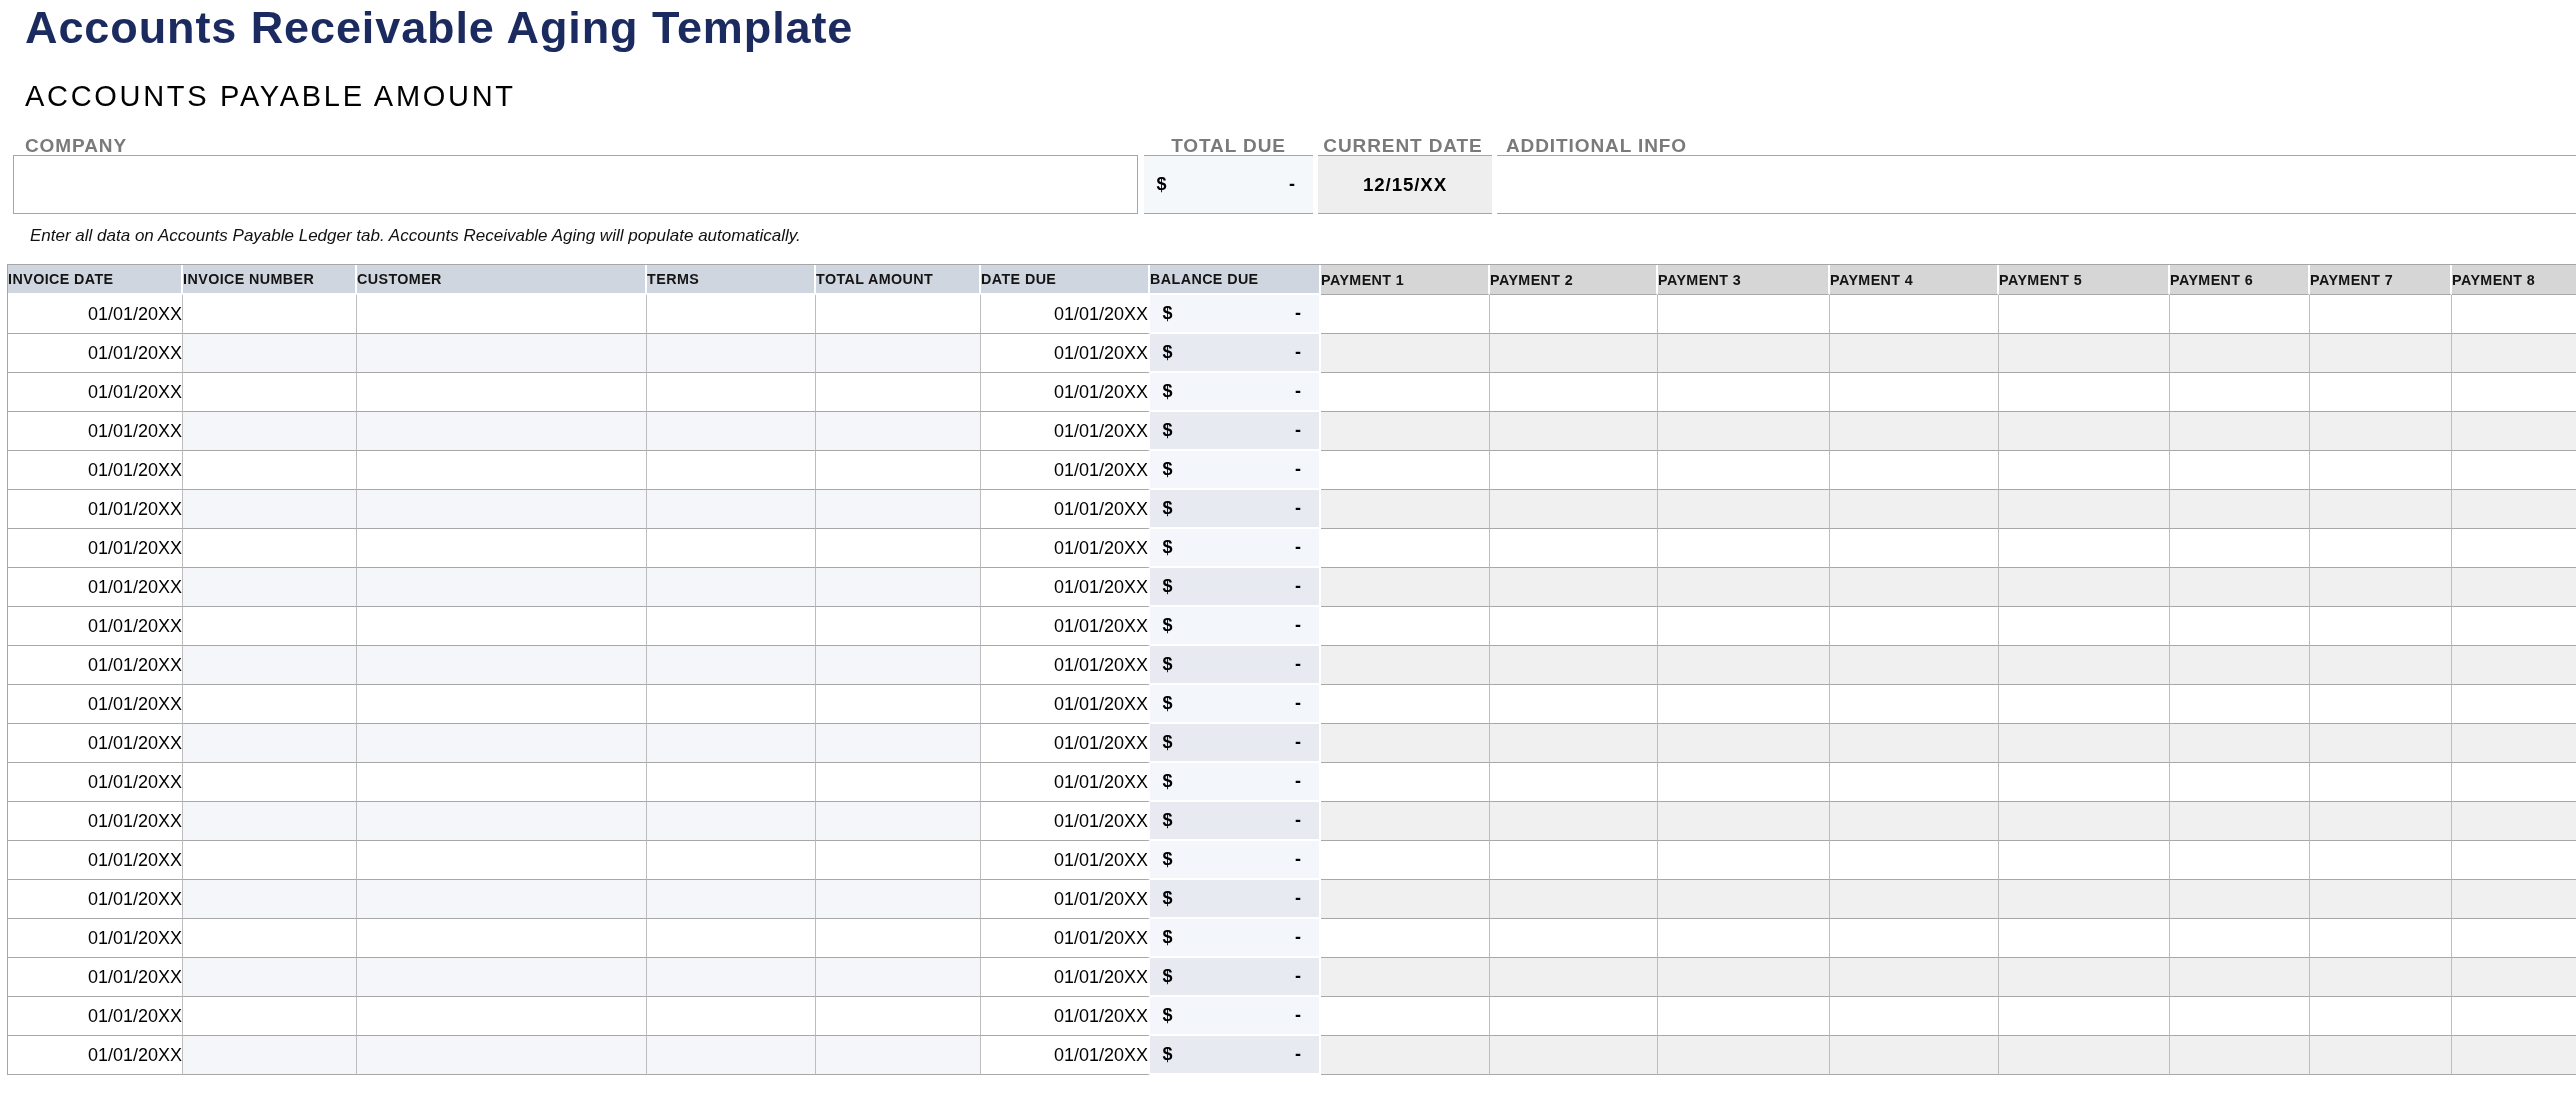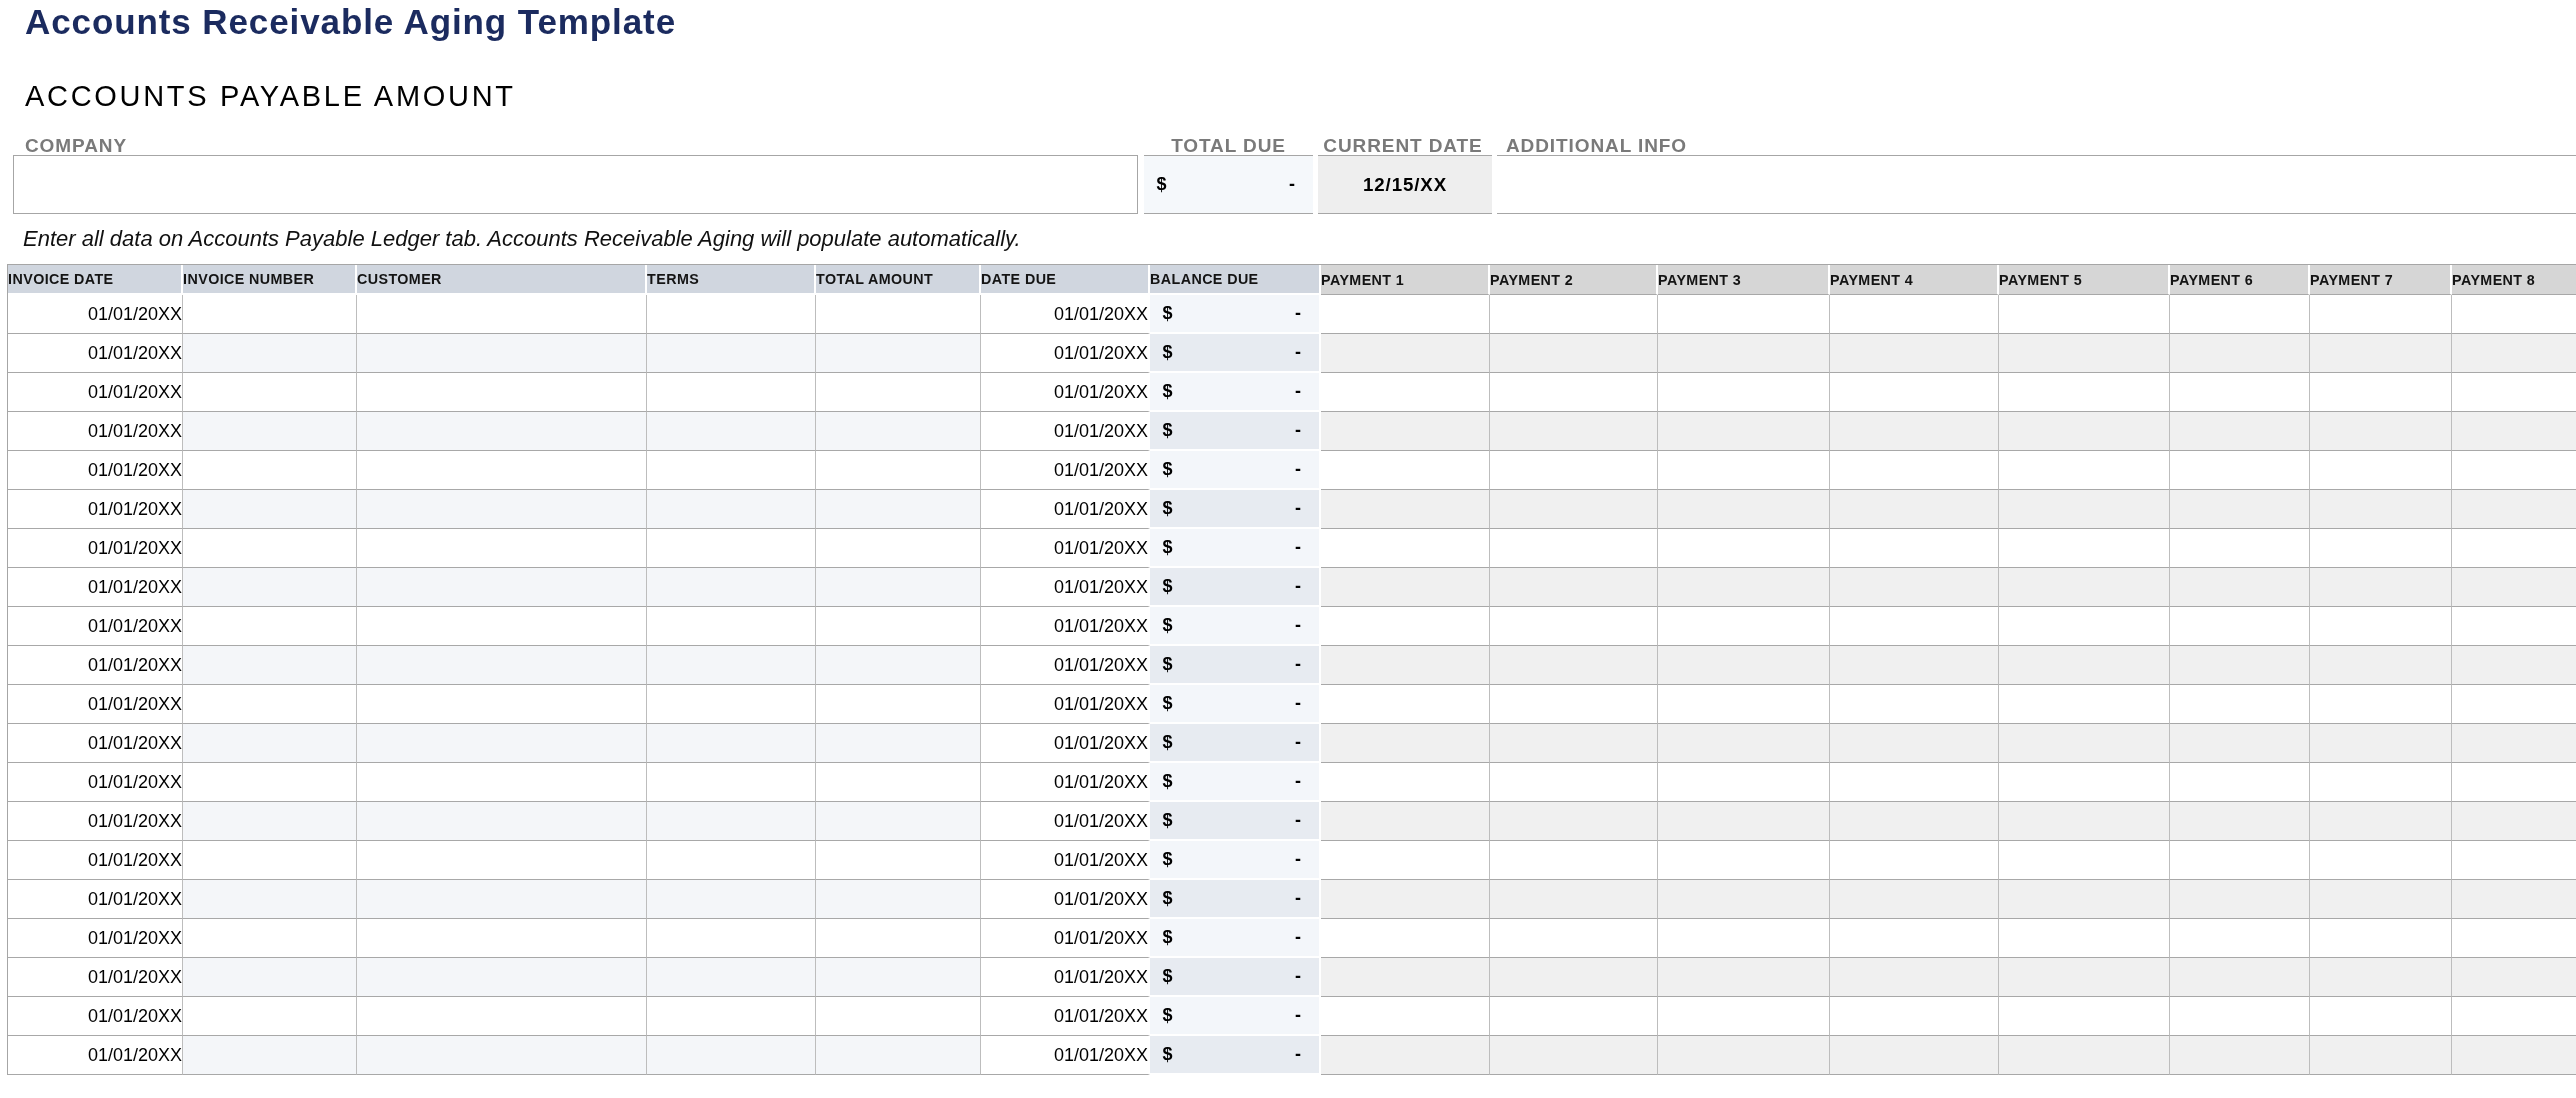--- a/index.html
+++ b/index.html
@@ -20,21 +20,21 @@
   body{
     width:2576px;height:1098px;
     background:#ffffff;
     overflow:hidden;
     position:relative;
     font-family:"Liberation Sans", sans-serif;
     color:#000;
   }
   .page-title{
     position:absolute;left:25px;top:1.8px;
-    font-size:35px;font-weight:bold;
+    font-size:45px;font-weight:bold;
     letter-spacing:0.9px;
     color:var(--accent-navy);
     white-space:nowrap;
   }
   .page-subtitle{
     position:absolute;left:25px;top:80px;
     font-size:29px;font-weight:normal;
     letter-spacing:2.7px;
     color:#000;white-space:nowrap;
   }
@@ -71,22 +71,22 @@
     left:1318px;width:174px;
     background:#eeeeee;
     display:flex;align-items:center;justify-content:center;
     font-size:18.7px;font-weight:bold;letter-spacing:0.9px;
   }
   .cell-additional-info{
     left:1497px;width:1079px;
     background:#fff;
   }
   .note{
-    position:absolute;left:23px;top:226px;
-    font-size:22px;font-style:italic;
+    position:absolute;left:30px;top:226px;
+    font-size:17px;font-style:italic;
     color:#111;white-space:nowrap;
   }
   .table-wrap{
     position:absolute;left:7.1px;top:264px;
     width:2569px;overflow:hidden;
   }
   table{
     border-collapse:separate;border-spacing:0;
     table-layout:fixed;
     width:2580px;

